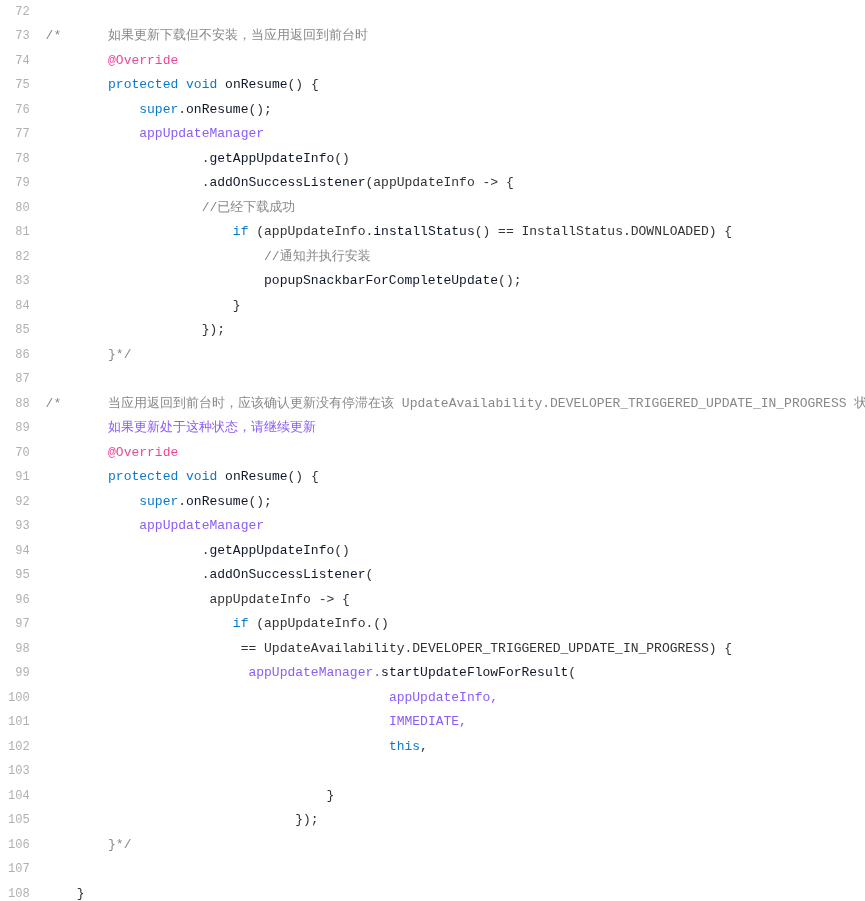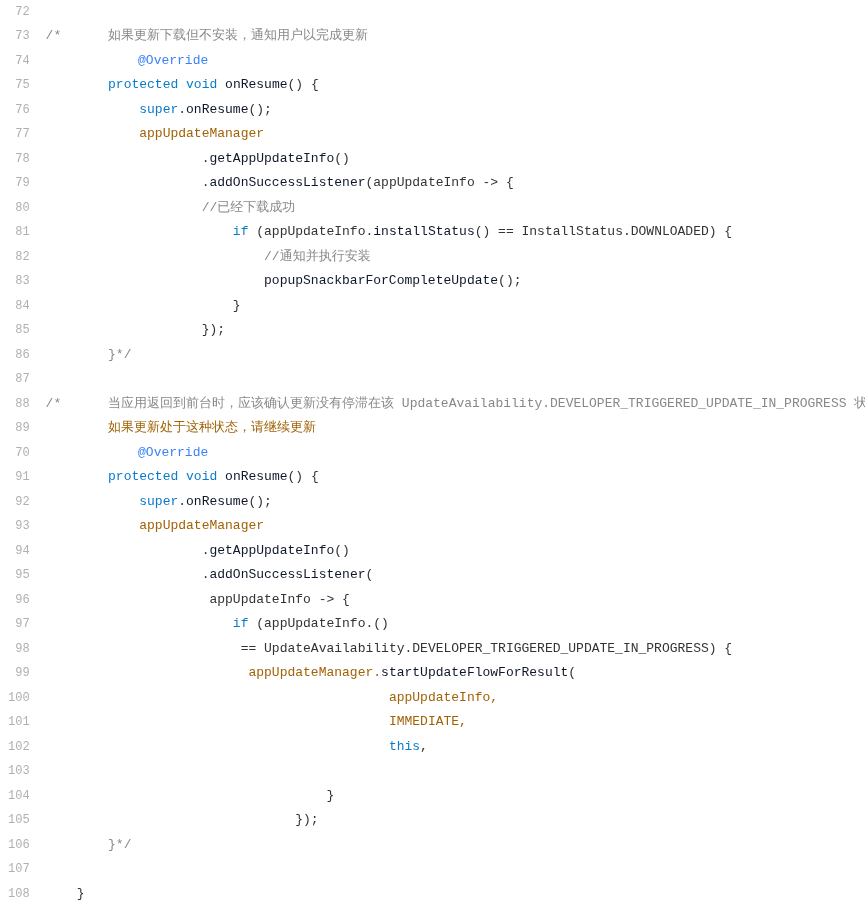--- a/index.html
+++ b/index.html
@@ -31,25 +31,25 @@
 .line {
   height: 24.5px;
   display: flex;
   align-items: center;
 }
 .gutter .line { justify-content: flex-end; text-align: center; }
 .code .line { padding-left: 4px; }
 
 
 .c-comment { color: #888888; }
-.c-annot   { color: #3b82f6; margin-left: 30px; }
+.c-annot   { color: #ec4899; }
 .c-kw      { color: #0a7aca; }
 .c-fn      { color: #0f172a; }
 .c-punc    { color: #333333; }
-.c-ident   { color: #a16207; }
+.c-ident   { color: #8b5cf6; }
 
 .pre { white-space: pre; }
 </style>
 </head>
 <body>
 
 <div class="editor">
   <div class="gutter" id="gutter">
       <div class="line">72</div>
       <div class="line">73</div>
@@ -84,21 +84,21 @@
       <div class="line">102</div>
       <div class="line">103</div>
       <div class="line">104</div>
       <div class="line">105</div>
       <div class="line">106</div>
       <div class="line">107</div>
       <div class="line">108</div>
     </div>
   <div class="code" id="code">
       <div class="line pre"></div>
-      <div class="line pre"><span class="c-comment">/*      </span><span class="c-comment">如果更新下载但不安装，通知用户以完成更新</span></div>
+      <div class="line pre"><span class="c-comment">/*      </span><span class="c-comment">如果更新下载但不安装，当应用返回到前台时</span></div>
       <div class="line pre"><span>        </span><span class="c-annot">@Override</span></div>
       <div class="line pre"><span>        </span><span class="c-kw">protected</span><span> </span><span class="c-kw">void</span><span> </span><span class="c-fn">onResume</span><span class="c-punc">() {</span></div>
       <div class="line pre"><span>            </span><span class="c-kw">super</span><span class="c-punc">.</span><span class="c-fn">onResume</span><span class="c-punc">();</span></div>
       <div class="line pre"><span>            </span><span class="c-ident">appUpdateManager</span></div>
       <div class="line pre"><span>                    </span><span class="c-punc">.</span><span class="c-fn">getAppUpdateInfo</span><span class="c-punc">()</span></div>
       <div class="line pre"><span>                    </span><span class="c-punc">.</span><span class="c-fn">addOnSuccessListener</span><span class="c-punc">(appUpdateInfo -&gt; {</span></div>
       <div class="line pre"><span>                    </span><span class="c-comment">//已经下载成功</span></div>
       <div class="line pre"><span>                        </span><span class="c-kw">if</span><span class="c-punc"> (appUpdateInfo.</span><span class="c-fn">installStatus</span><span class="c-punc">() == InstallStatus.DOWNLOADED) {</span></div>
       <div class="line pre"><span>                            </span><span class="c-comment">//通知并执行安装</span></div>
       <div class="line pre"><span>                            </span><span class="c-fn">popupSnackbarForCompleteUpdate</span><span class="c-punc">();</span></div>

